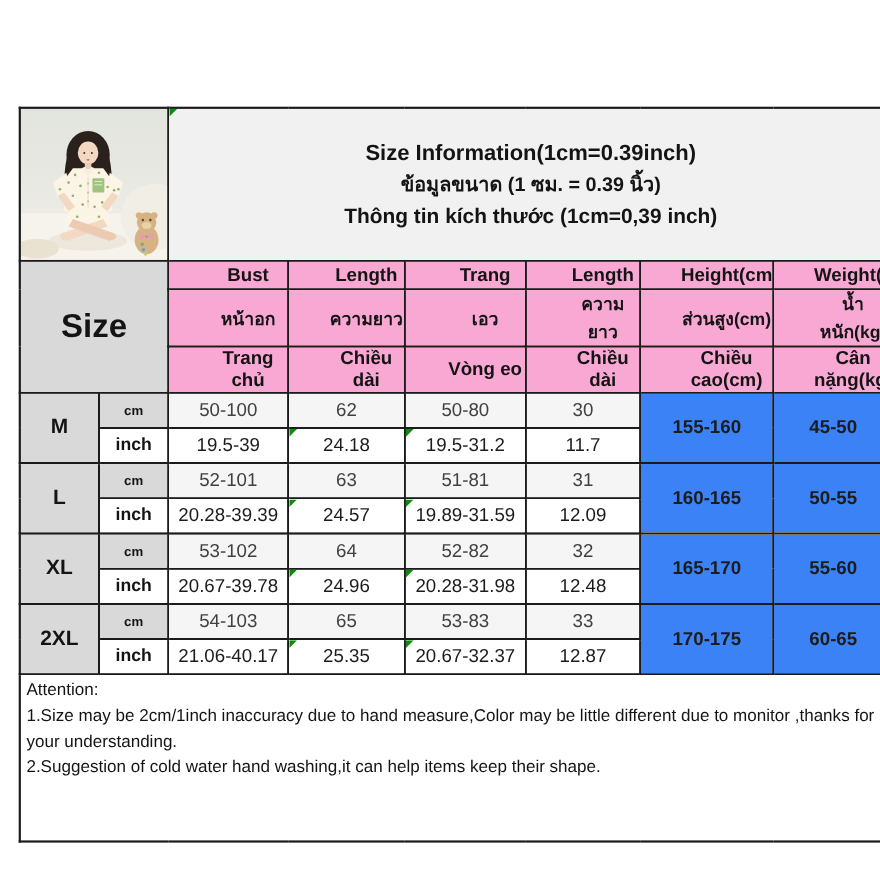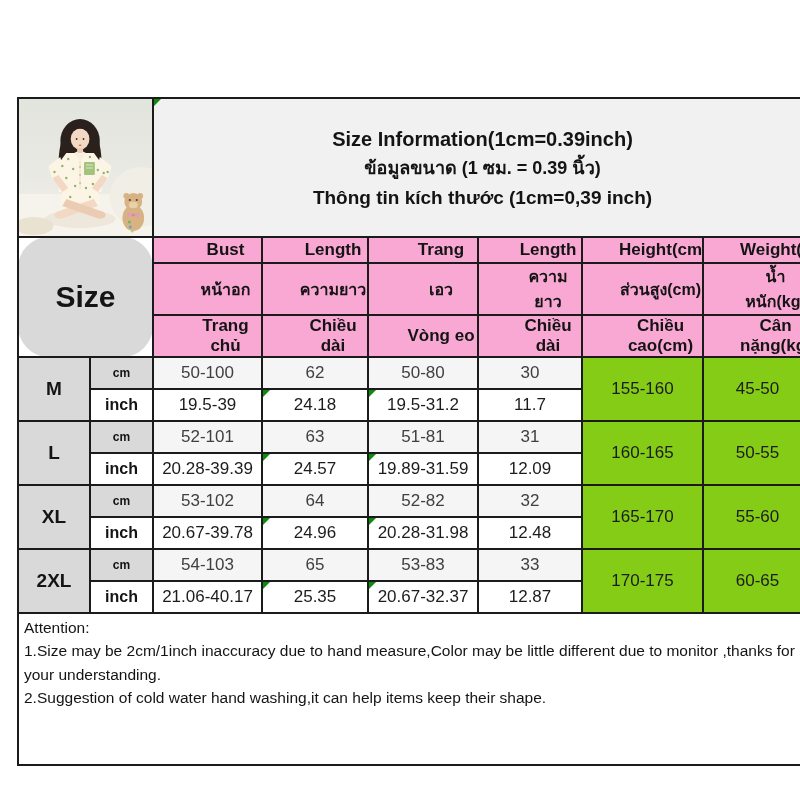--- a/index.html
+++ b/index.html
@@ -18,27 +18,27 @@
   .photo-cell{padding:0;background:#e9e9e4;}
   .photo-cell svg{display:block;width:100%;height:137px;}
   .title-cell{background:#f1f1f1;}
   .title-line1{font-weight:bold;font-size:20px;line-height:1.6;}
   .title-line2{font-weight:bold;font-size:18px;line-height:1.55;}
   .title-line3{font-weight:bold;font-size:19px;line-height:1.55;}
   .th-gray{background:#f9a8d4;font-weight:bold;padding-left:36px;}
   .col-en{font-size:17px;}
   .col-th{font-size:16px;}
   .col-vi{font-size:17px;}
-  .size-big{font-size:30px;font-weight:bold;background:#d9d9d9;border-radius:31px;}
+  .size-big{font-size:30px;font-weight:bold;background:#d9d9d9;}
   .size-label{font-size:19px;font-weight:bold;background:#d9d9d9;}
   .unit-cm{font-size:12px;font-weight:bold;background:#d9d9d9;}
   .unit-inch{font-size:16px;font-weight:bold;background:#ffffff;}
   .cell-cm{background:#f5f5f5;font-size:17px;color:#404040;}
   .cell-inch{background:#ffffff;font-size:17px;color:#1c1c1c;}
-  .cell-merge{background:#84cc16;font-size:17px;color:#1c1c1c;}
+  .cell-merge{background:#3b82f6;font-size:17px;color:#1c1c1c;font-weight:bold;}
   .attention-cell{background:#ffffff;text-align:left;vertical-align:top;padding:2px 5px;}
   .attention-cell div{font-size:15.5px;line-height:1.5;font-weight:400;}
   
   .flag{position:absolute;left:0;top:0;width:0;height:0;
     border-top:7px solid #0e8a0e;border-right:7px solid transparent;}
 </style>
 </head>
 <body>
 
 <div class="sheet">

